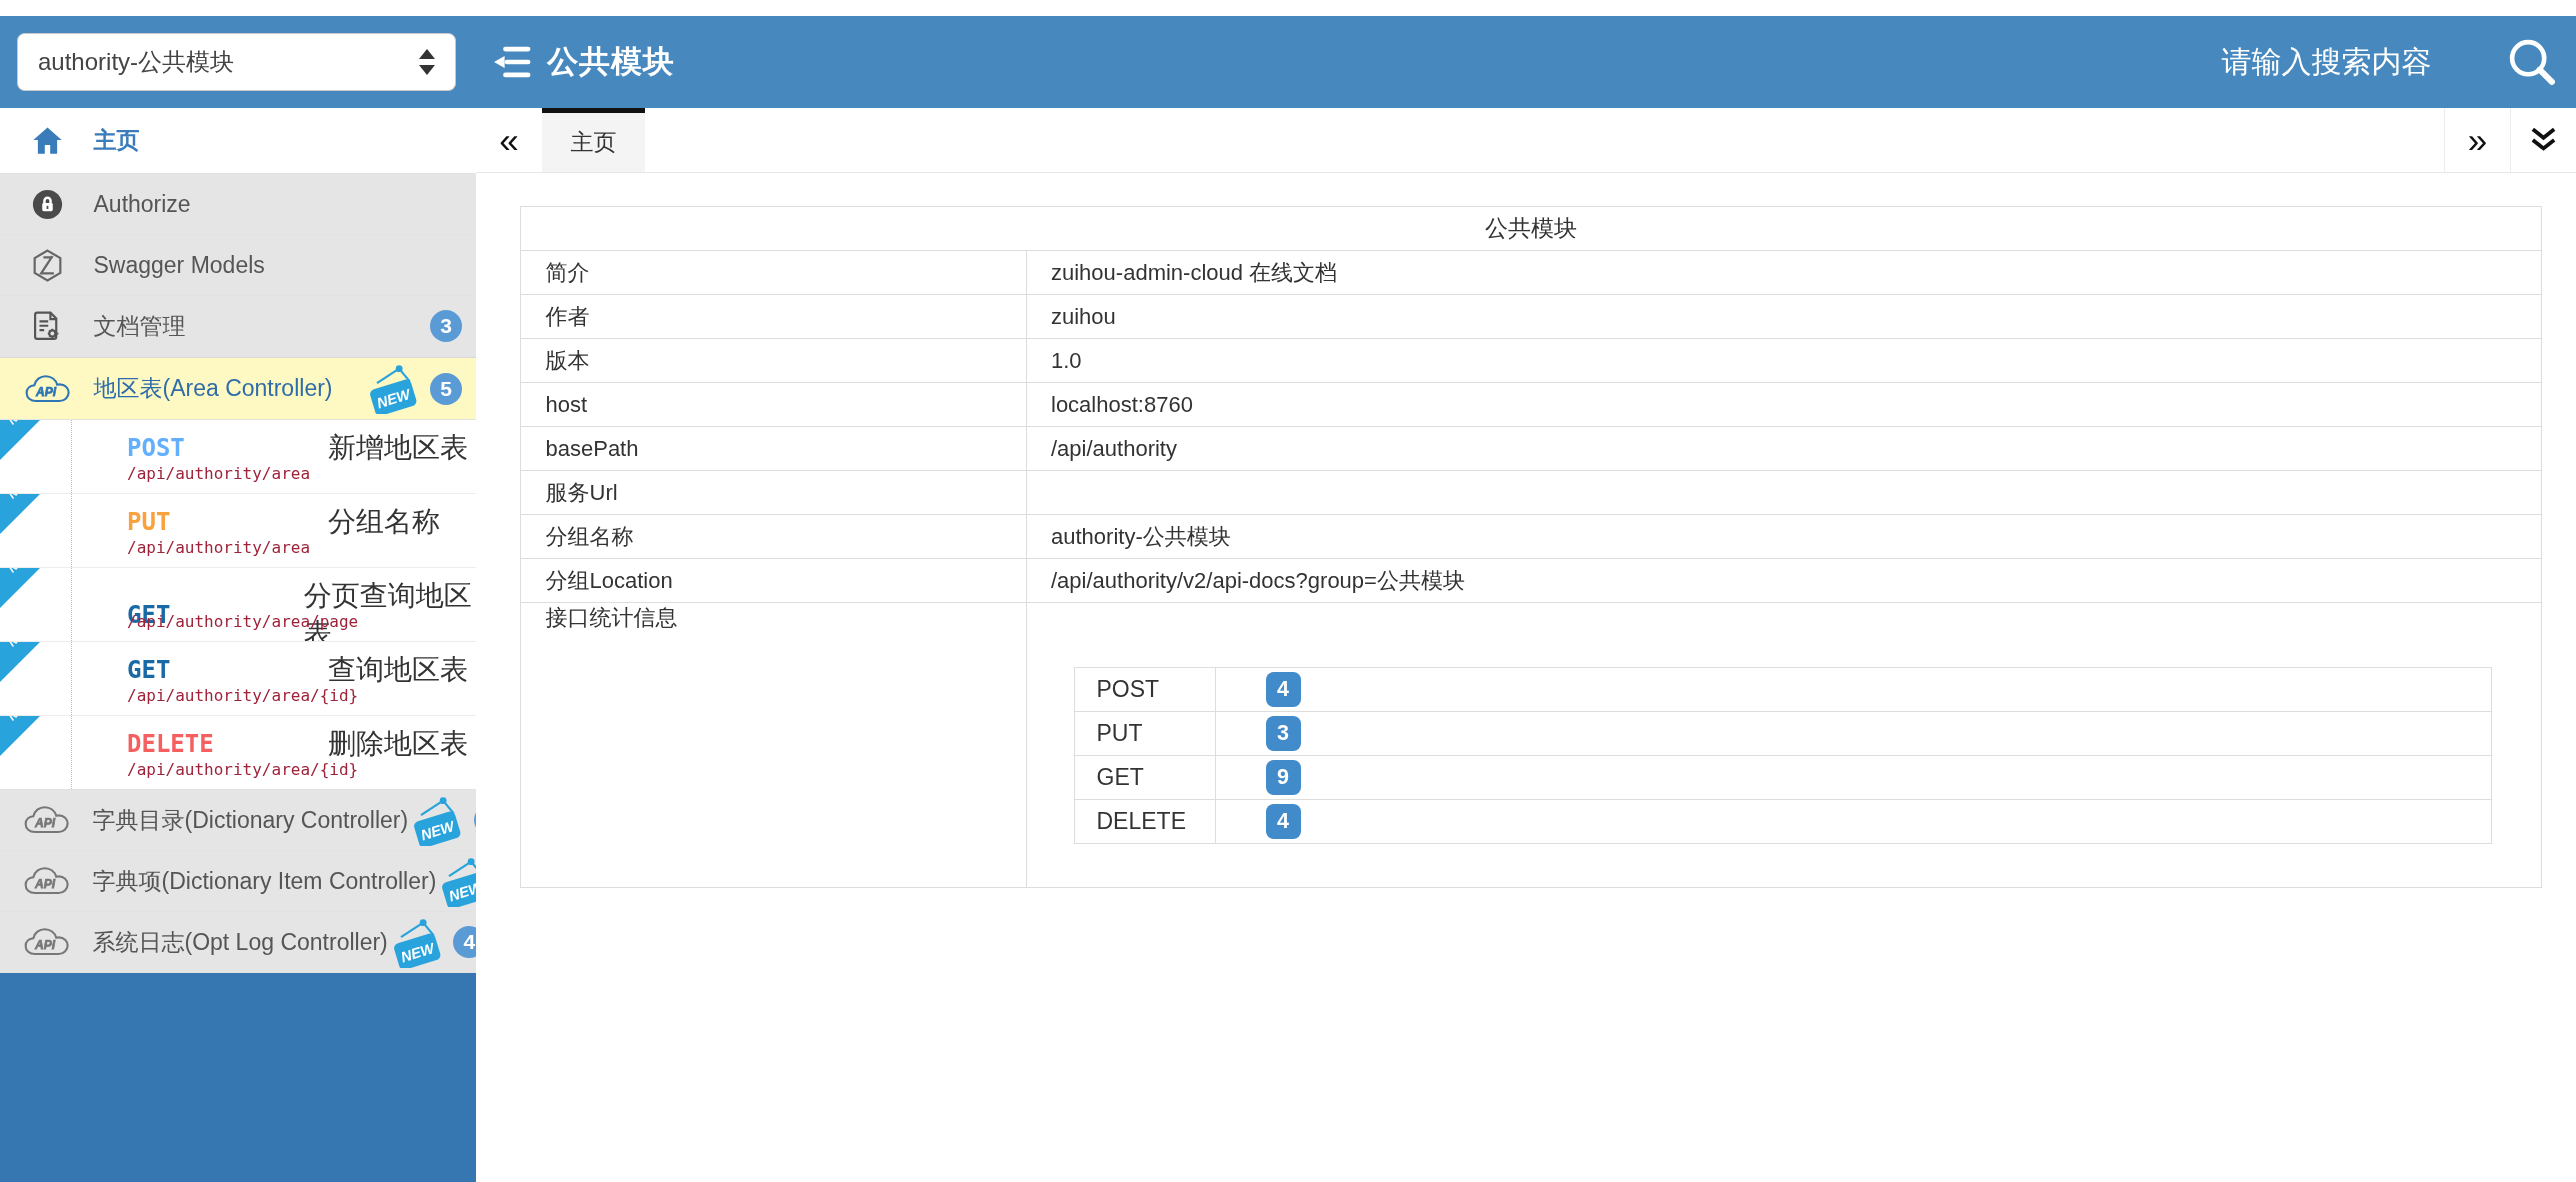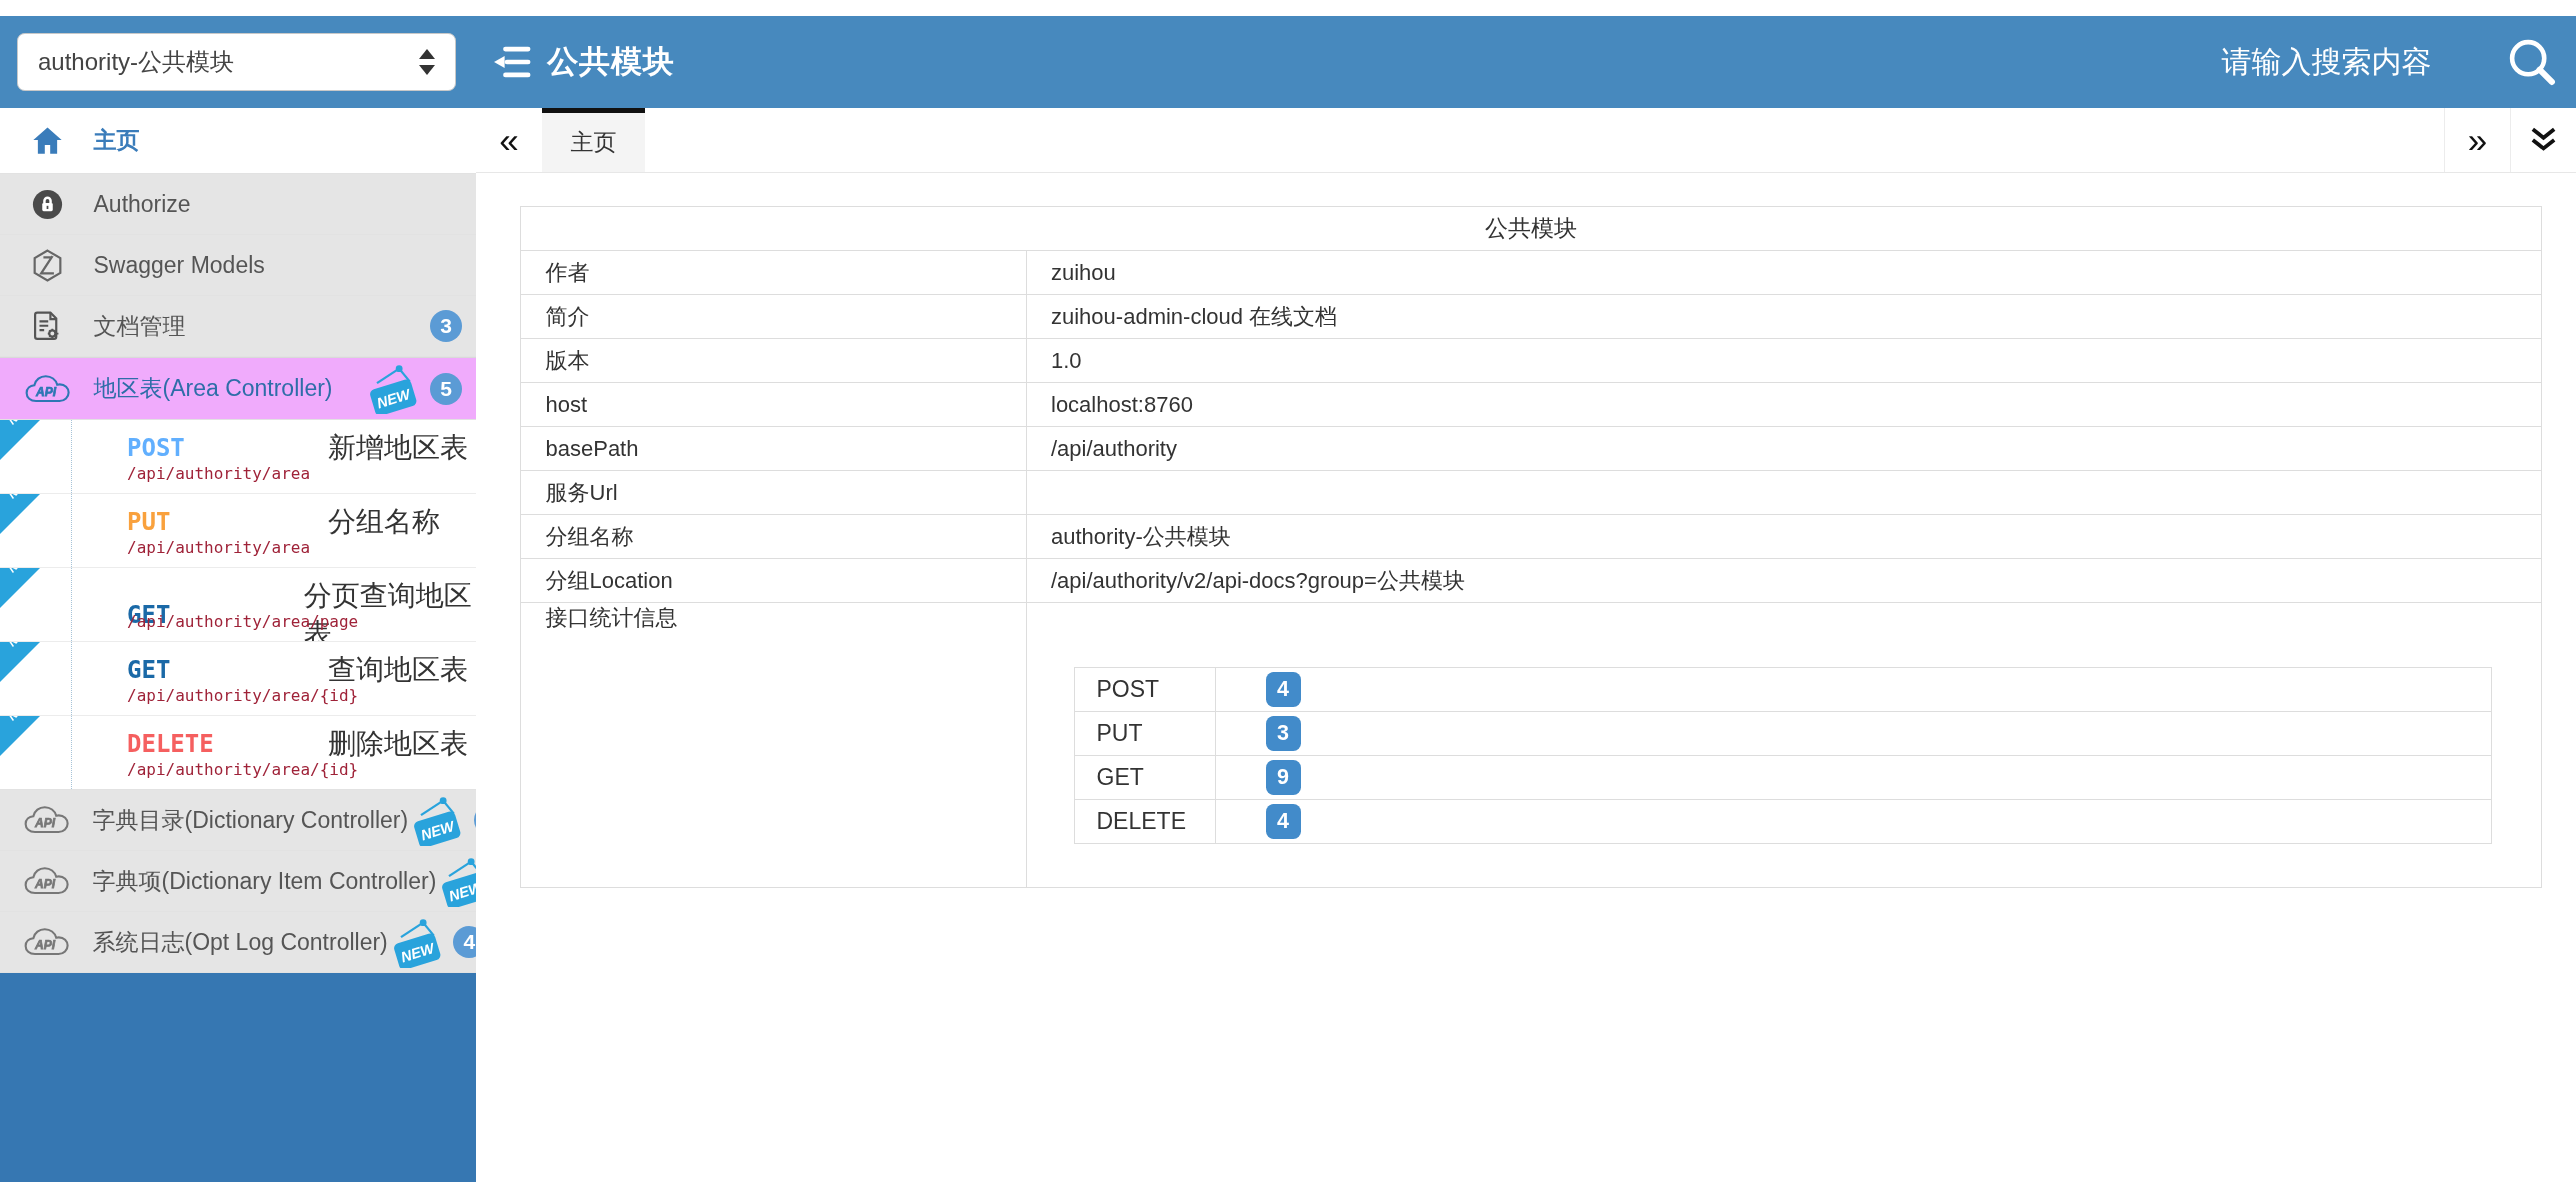--- a/index.html
+++ b/index.html
@@ -51,21 +51,21 @@
     background: #3677b2; overflow: hidden;
   }
   .side-row {
     position: relative; background: #e5e5e5; border-bottom: 0.8px solid #e2e2e2;
     display: flex; align-items: center; padding: 0 14px 0 23px; cursor: pointer;
   }
   .side-row .row-label { font-size: 23px; color: #555; margin-left: 21.5px; flex: 1; white-space: nowrap; }
   .side-row.home { height: 66px; background: #fff; }
   .side-row.home .row-label { color: #3a7cba; font-weight: bold; }
   .side-row.h80 { height: 61px; }
-  .side-row.selected { background: #f0abfc; border-top: 0.8px solid #d9d9d9; align-items: center; }
+  .side-row.selected { background: #fef9c3; border-top: 0.8px solid #d9d9d9; align-items: center; }
   .side-row.selected .row-label { color: #2e6da8; }
   .side-row .spacer { flex: 1; }
   .icon-cell { width: 49px; display: flex; justify-content: center; }
 
   .count-badge {
     min-width: 32px; height: 32px; border-radius: 50%; background: #5b9bd5;
     color: #fff; font-size: 21px; font-weight: bold;
     display: flex; align-items: center; justify-content: center; margin-left: 10.7px;
   }
 
@@ -385,26 +385,26 @@
     <table class="info">
       <colgroup>
           <col class="c1">
           <col>
         </colgroup>
       <tbody>
           <tr>
         <td class="caption" colspan="2">公共模块</td>
       </tr>
       <tr>
+        <td>简介</td>
+        <td>zuihou-admin-cloud 在线文档</td>
+      </tr>
+      <tr>
         <td>作者</td>
         <td>zuihou</td>
-      </tr>
-      <tr>
-        <td>简介</td>
-        <td>zuihou-admin-cloud 在线文档</td>
       </tr>
       <tr>
         <td>版本</td>
         <td>1.0</td>
       </tr>
       <tr>
         <td>host</td>
         <td>localhost:8760</td>
       </tr>
       <tr>

